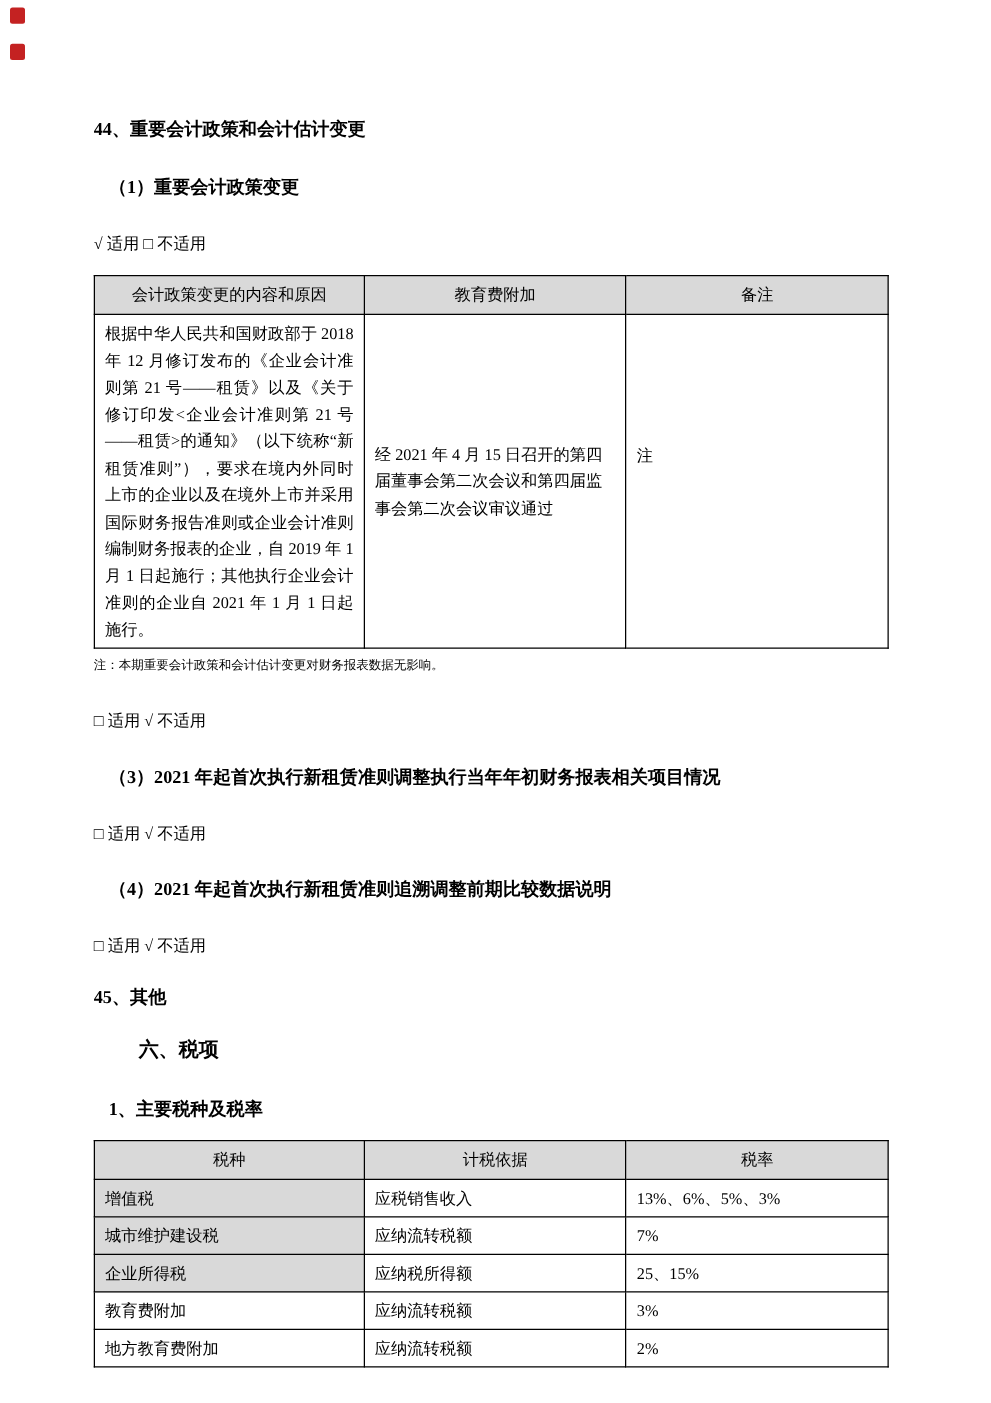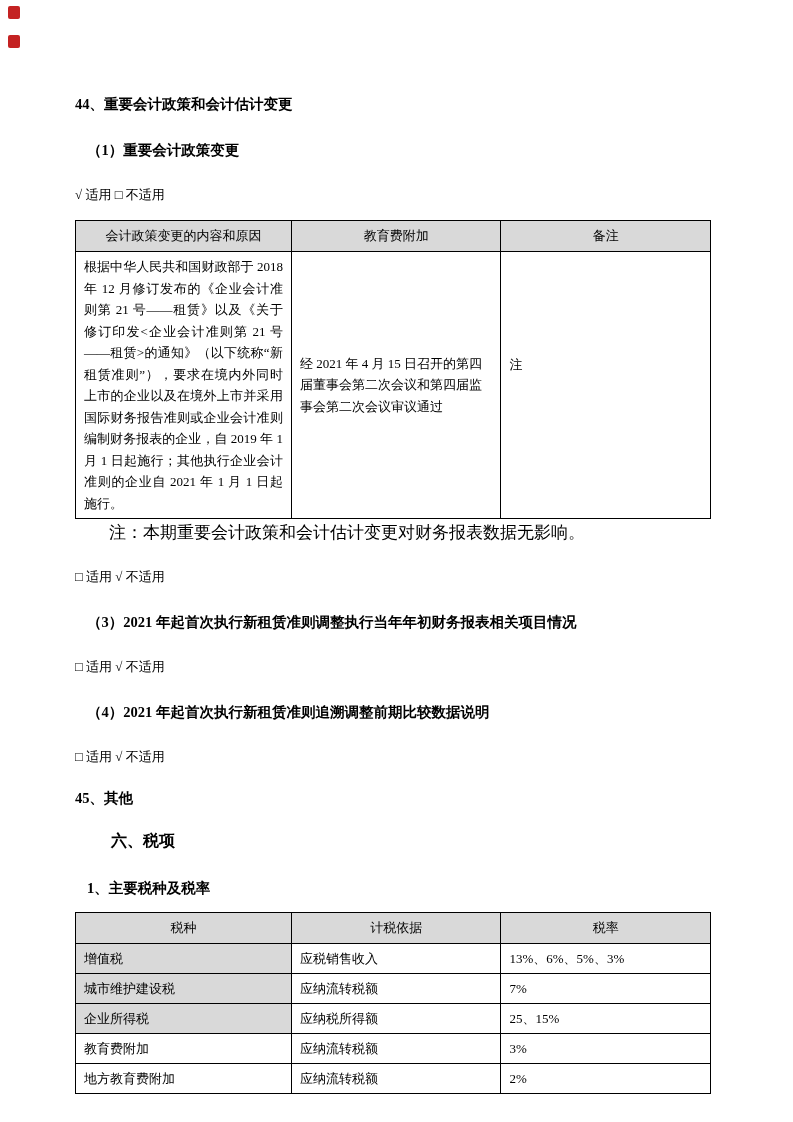--- a/index.html
+++ b/index.html
@@ -80,23 +80,22 @@
   .policy-table td:nth-child(2) {
     vertical-align: middle;
     line-height: 21.5px;
   }
   .policy-table td:nth-child(3) {
     vertical-align: top;
     padding-top: 104px;
   }
   .note-line {
     margin-top: 5px;
-    font-size: 17px;
+    font-size: 10px;
     line-height: 18px;
-    margin-left: 34px;
   }
   
   .tax-table td {
     height: 19px;
     vertical-align: middle;
     padding: 5px 8px;
   }
   .tax-table td.shaded { background: #d9d9d9; }
 </style>
 </head>

